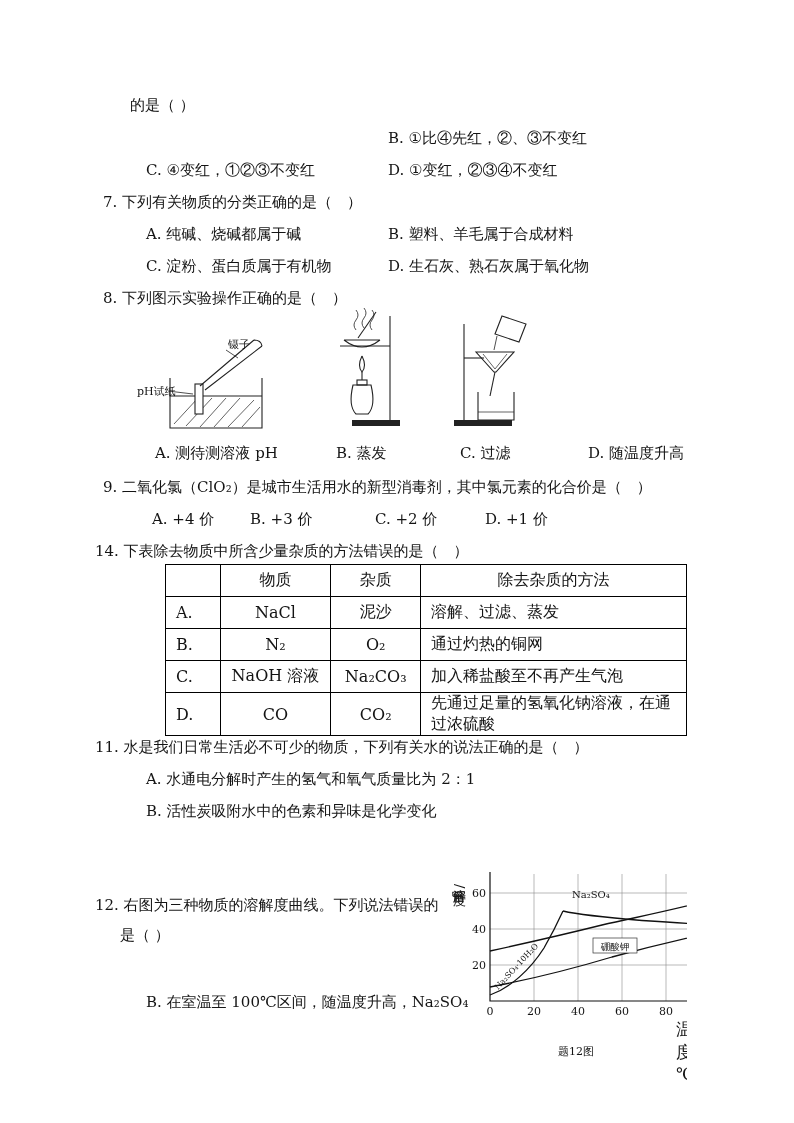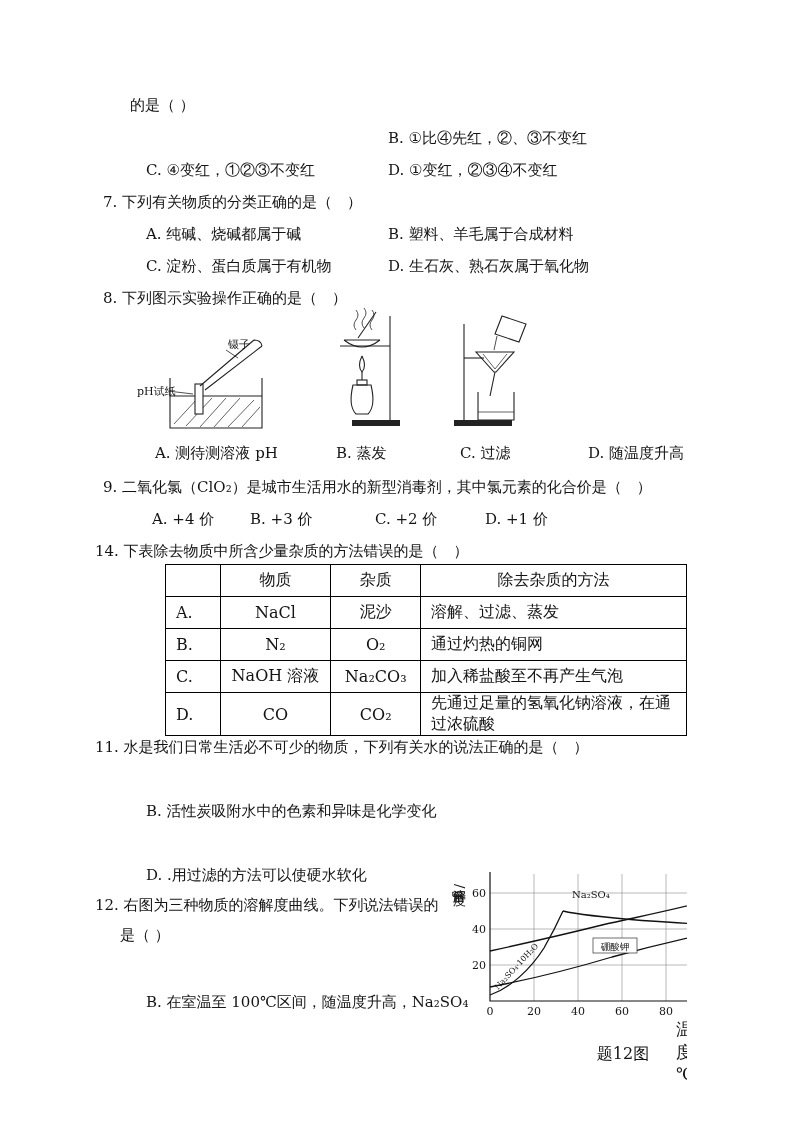--- a/index.html
+++ b/index.html
@@ -7,21 +7,21 @@
         font-family:"DejaVu Serif","Liberation Serif",serif;color:#141414;font-size:15px;}
   .t{position:absolute;white-space:nowrap;line-height:1.2;}
   .fig{position:absolute;}
   svg text{font-family:"DejaVu Serif","Liberation Serif",serif;fill:#141414;}
   table.q10{position:absolute;left:133px;top:564px;border-collapse:collapse;font-size:16px;color:#141414;margin-left:32px;}
   table.q10 td{border:1px solid #000;height:31px;padding:0 6px;}
   .cc{text-align:center;}
   .cl{text-align:left;padding-left:10px !important;}
   .ylab{position:absolute;writing-mode:vertical-rl;text-orientation:mixed;font-size:13px;letter-spacing:2px;}
   .xlab{position:absolute;font-size:17px;}
-  .chart-cap{position:absolute;width:130px;text-align:center;font-size:16px;}
+  .chart-cap{position:absolute;width:130px;font-size:11px;}
 </style>
 </head>
 <body>
 
 <div class="page">
 
   <div class="t" style="left:130px;top:96px">的是（    ）</div>
   <div class="t" style="left:388px;top:129px">B. ①比④先红，②、③不变红</div>
   <div class="t" style="left:146px;top:161px">C. ④变红，①②③不变红</div>
   <div class="t" style="left:388px;top:161px">D. ①变红，②③④不变红</div>
@@ -139,22 +139,22 @@
     <tr>
       <td class="cl">D.</td>
       <td class="cc">CO</td>
       <td class="cc">CO₂</td>
       <td class="cl">先通过足量的氢氧化钠溶液，在通过浓硫酸</td>
     </tr>
   </tbody>
     </table>
 
   <div class="t" style="left:95px;top:738px">11. 水是我们日常生活必不可少的物质，下列有关水的说法正确的是（　）</div>
+  <div class="t" style="left:146px;top:770px">A. 水通电分解时产生的氢气和氧气质量比为 2：1</div>
   <div class="t" style="left:146px;top:802px">B. 活性炭吸附水中的色素和异味是化学变化</div>
-  <div class="t" style="left:146px;top:866px">D. .用过滤的方法可以使硬水软化</div>
 
   <div class="t" style="left:95px;top:896px">12. 右图为三种物质的溶解度曲线。下列说法错误的</div>
   <div class="t" style="left:120px;top:926px">是（    ）</div>
   <div class="t" style="left:146px;top:993px">B. 在室温至 100℃区间，随温度升高，Na₂SO₄</div>
 
   <div class="ylab" style="left:450px;top:878px">溶解度/g</div>
 
   <div class="fig" style="left:462px;top:866px">
     <svg width="255" height="165" viewBox="0 0 255 165">
 

